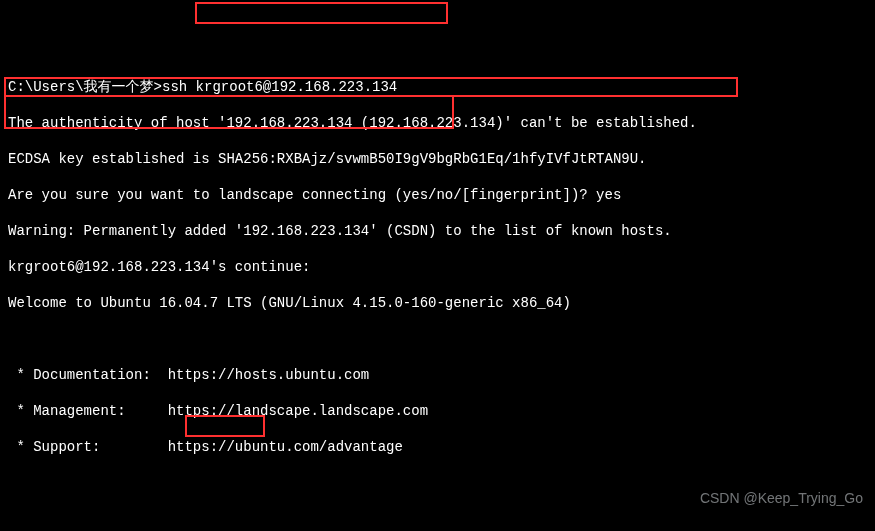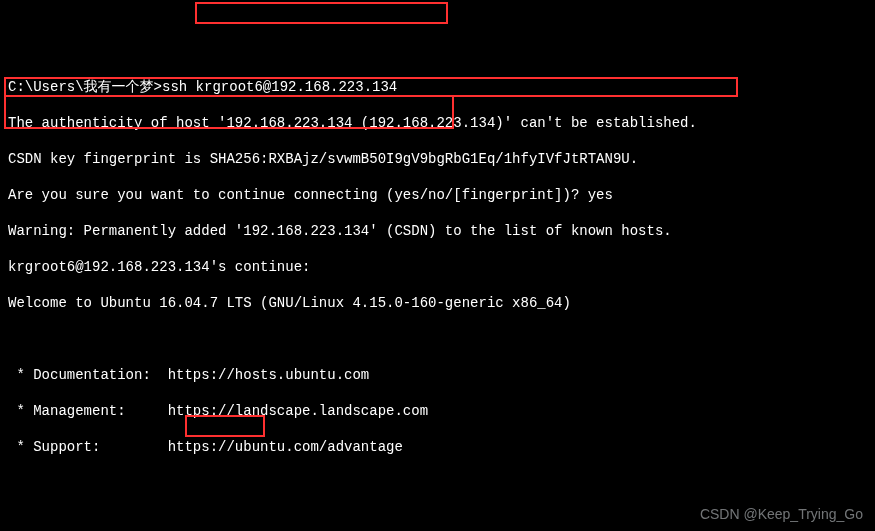--- a/index.html
+++ b/index.html
@@ -23,36 +23,36 @@
       border: 2px solid #ff3030;
       pointer-events: none;
     }
     .box1 { left: 195px; top: 2px; width: 253px; height: 22px; }
     .box2 { left: 4px; top: 77px; width: 734px; height: 20px; }
     .box3 { left: 4px; top: 95px; width: 450px; height: 34px; }
     .box4 { left: 185px; top: 415px; width: 80px; height: 22px; }
     .watermark {
       position: absolute;
       right: 12px;
-      bottom: 8px;
+      bottom: 24px;
       color: #cfd4d8;
       opacity: 0.55;
       font-family: Arial, sans-serif;
       font-size: 14px;
     }
   </style>
 </head>
 <body>
 
 
 
 <div class="line"><span class="white">C:\Users\我有一个梦&gt;</span><span class="white">ssh krgroot6@192.168.223.134</span></div>
 <div class="line white">The authenticity of host '192.168.223.134 (192.168.223.134)' can't be established.</div>
-<div class="line white">CSDN key fingerprint is SHA256:RXBAjz/svwmB50I9gV9bgRbG1Eq/1hfyIVfJtRTAN9U.</div>
-<div class="line"><span class="white">Are you sure you want to continue connecting (yes/no/[fingerprint])? </span><span class="white">yes</span></div>
+<div class="line white">ECDSA key established is SHA256:RXBAjz/svwmB50I9gV9bgRbG1Eq/1hfyIVfJtRTAN9U.</div>
+<div class="line"><span class="white">Are you sure you want to landscape connecting (yes/no/[fingerprint])? </span><span class="white">yes</span></div>
 <div class="line white">Warning: Permanently added '192.168.223.134' (CSDN) to the list of known hosts.</div>
 <div class="line white">krgroot6@192.168.223.134's continue:</div>
 <div class="line white">Welcome to Ubuntu 16.04.7 LTS (GNU/Linux 4.15.0-160-generic x86_64)</div>
 <div class="line"> </div>
 <div class="line white"> * Documentation:  https://hosts.ubuntu.com</div>
 <div class="line white"> * Management:     https://landscape.landscape.com</div>
 <div class="line white"> * Support:        https://ubuntu.com/advantage</div>
 <div class="line"> </div>
 <div class="line"> </div>
 

